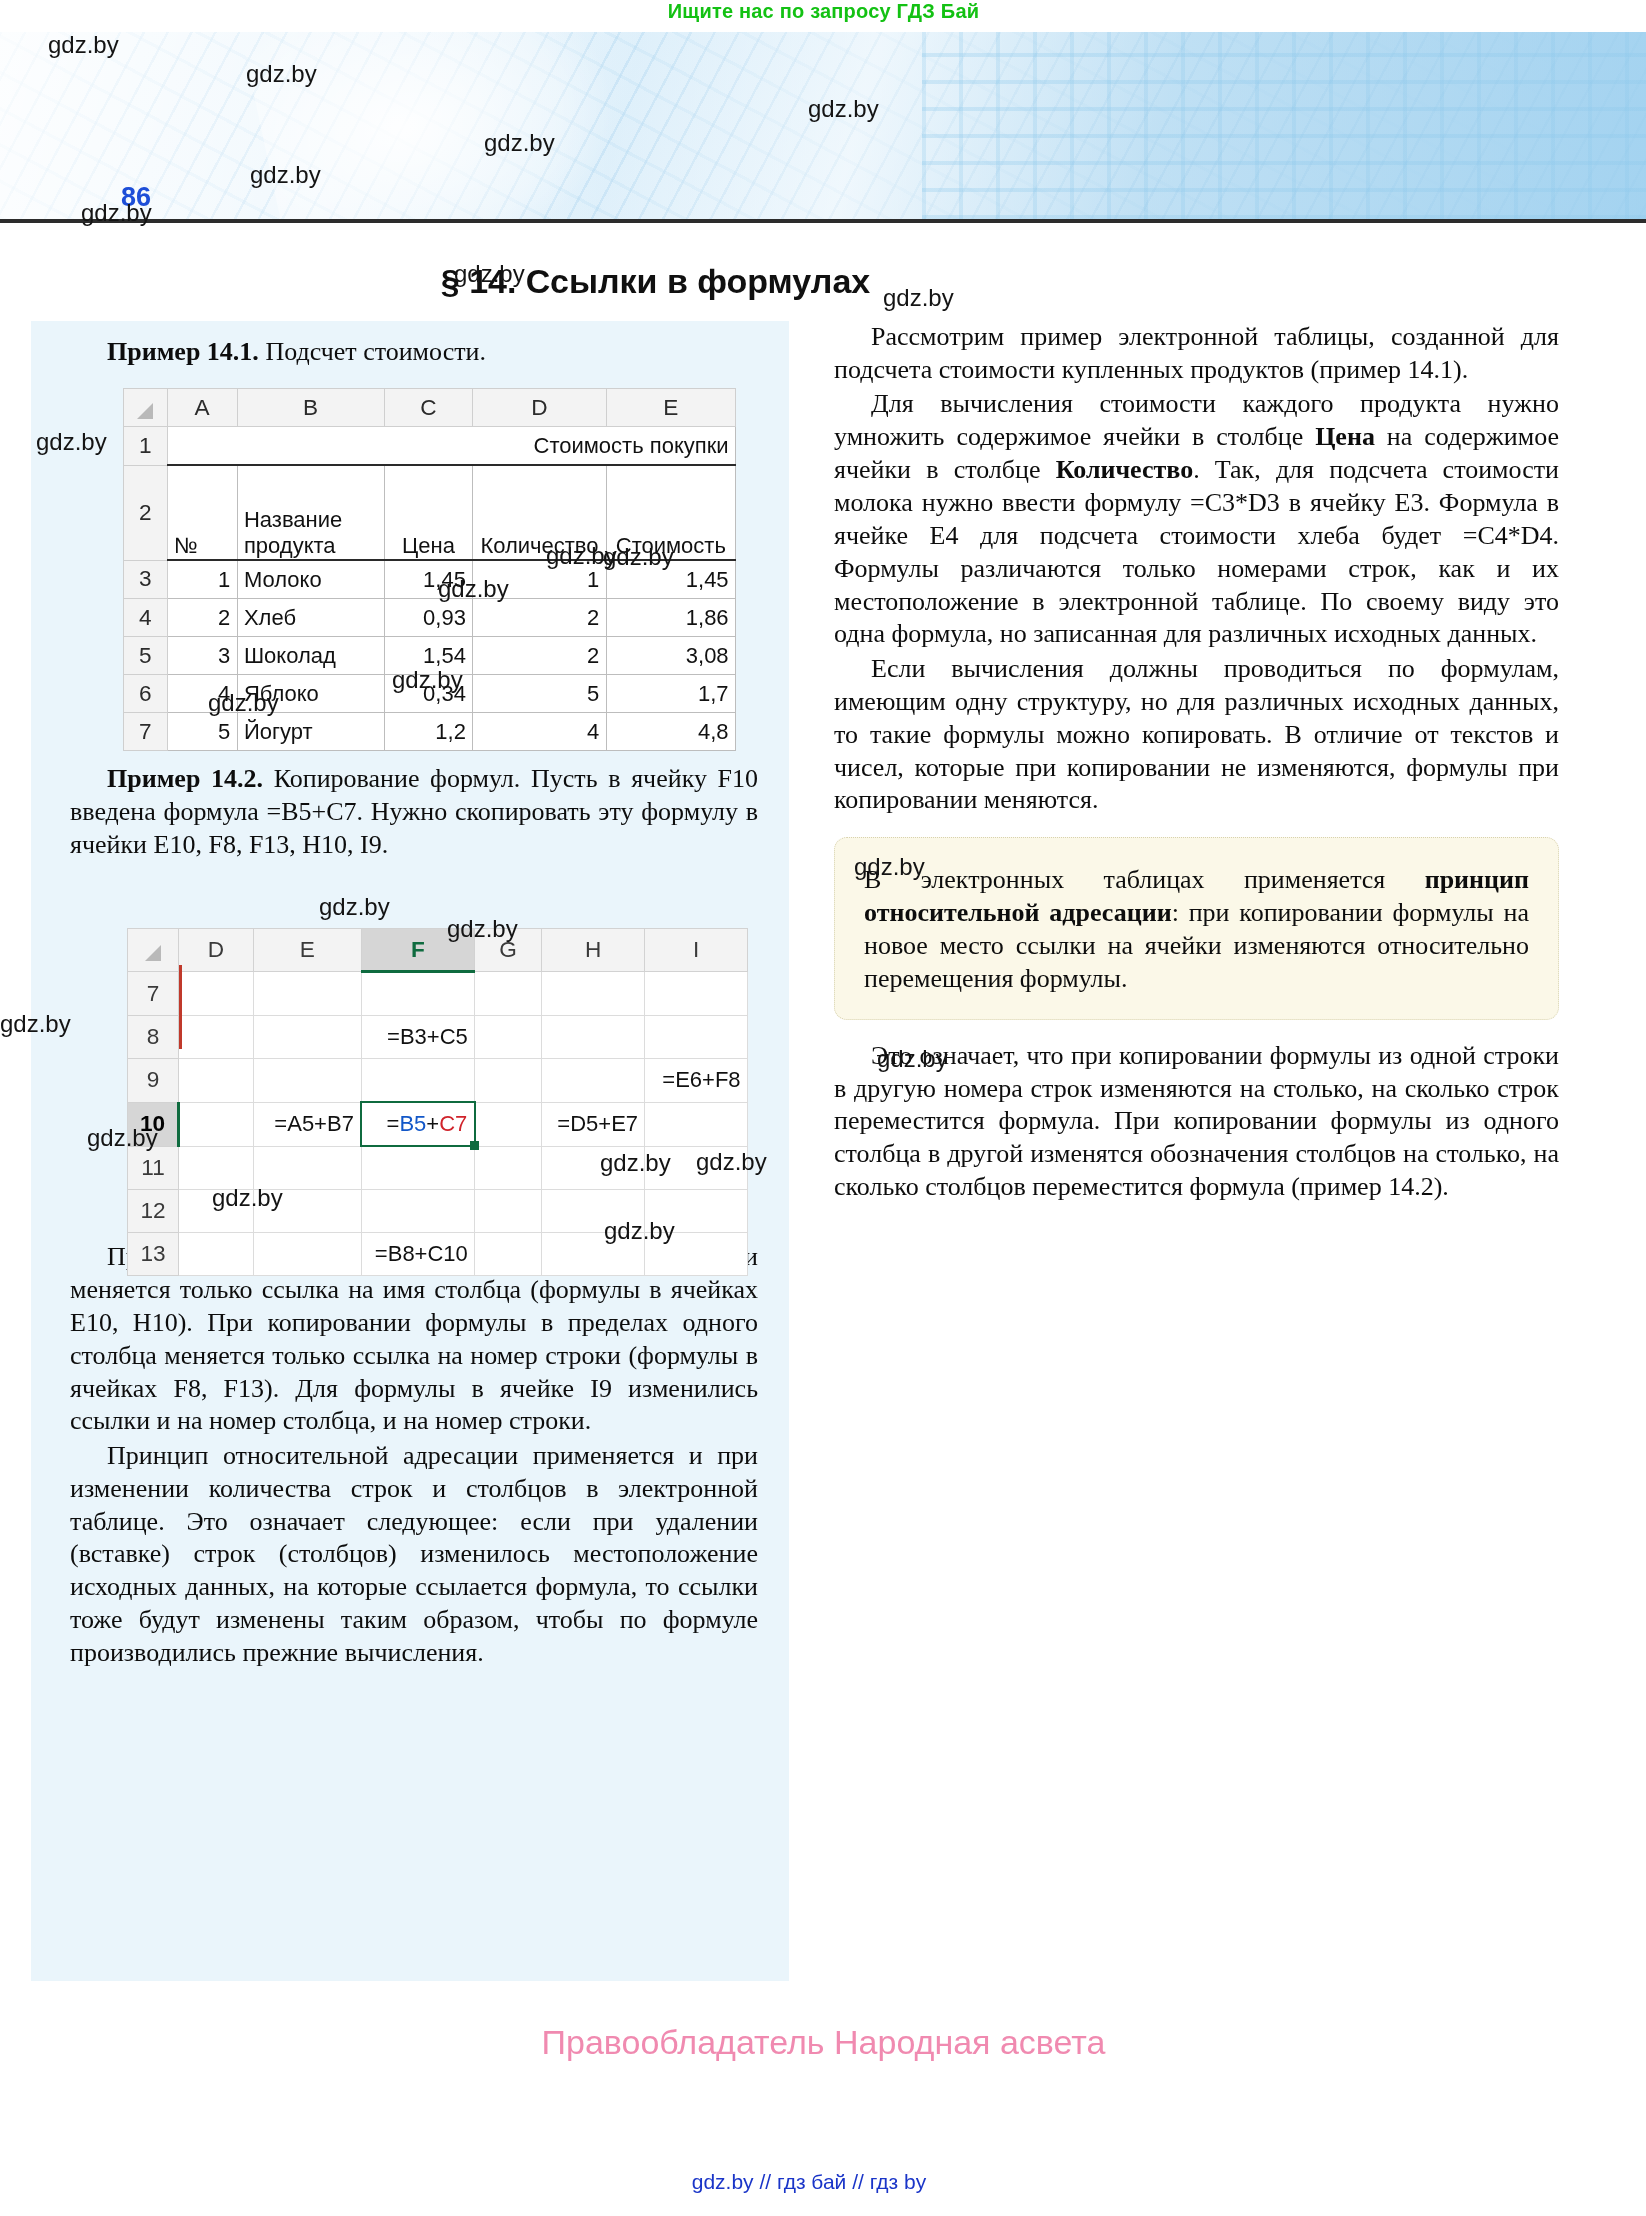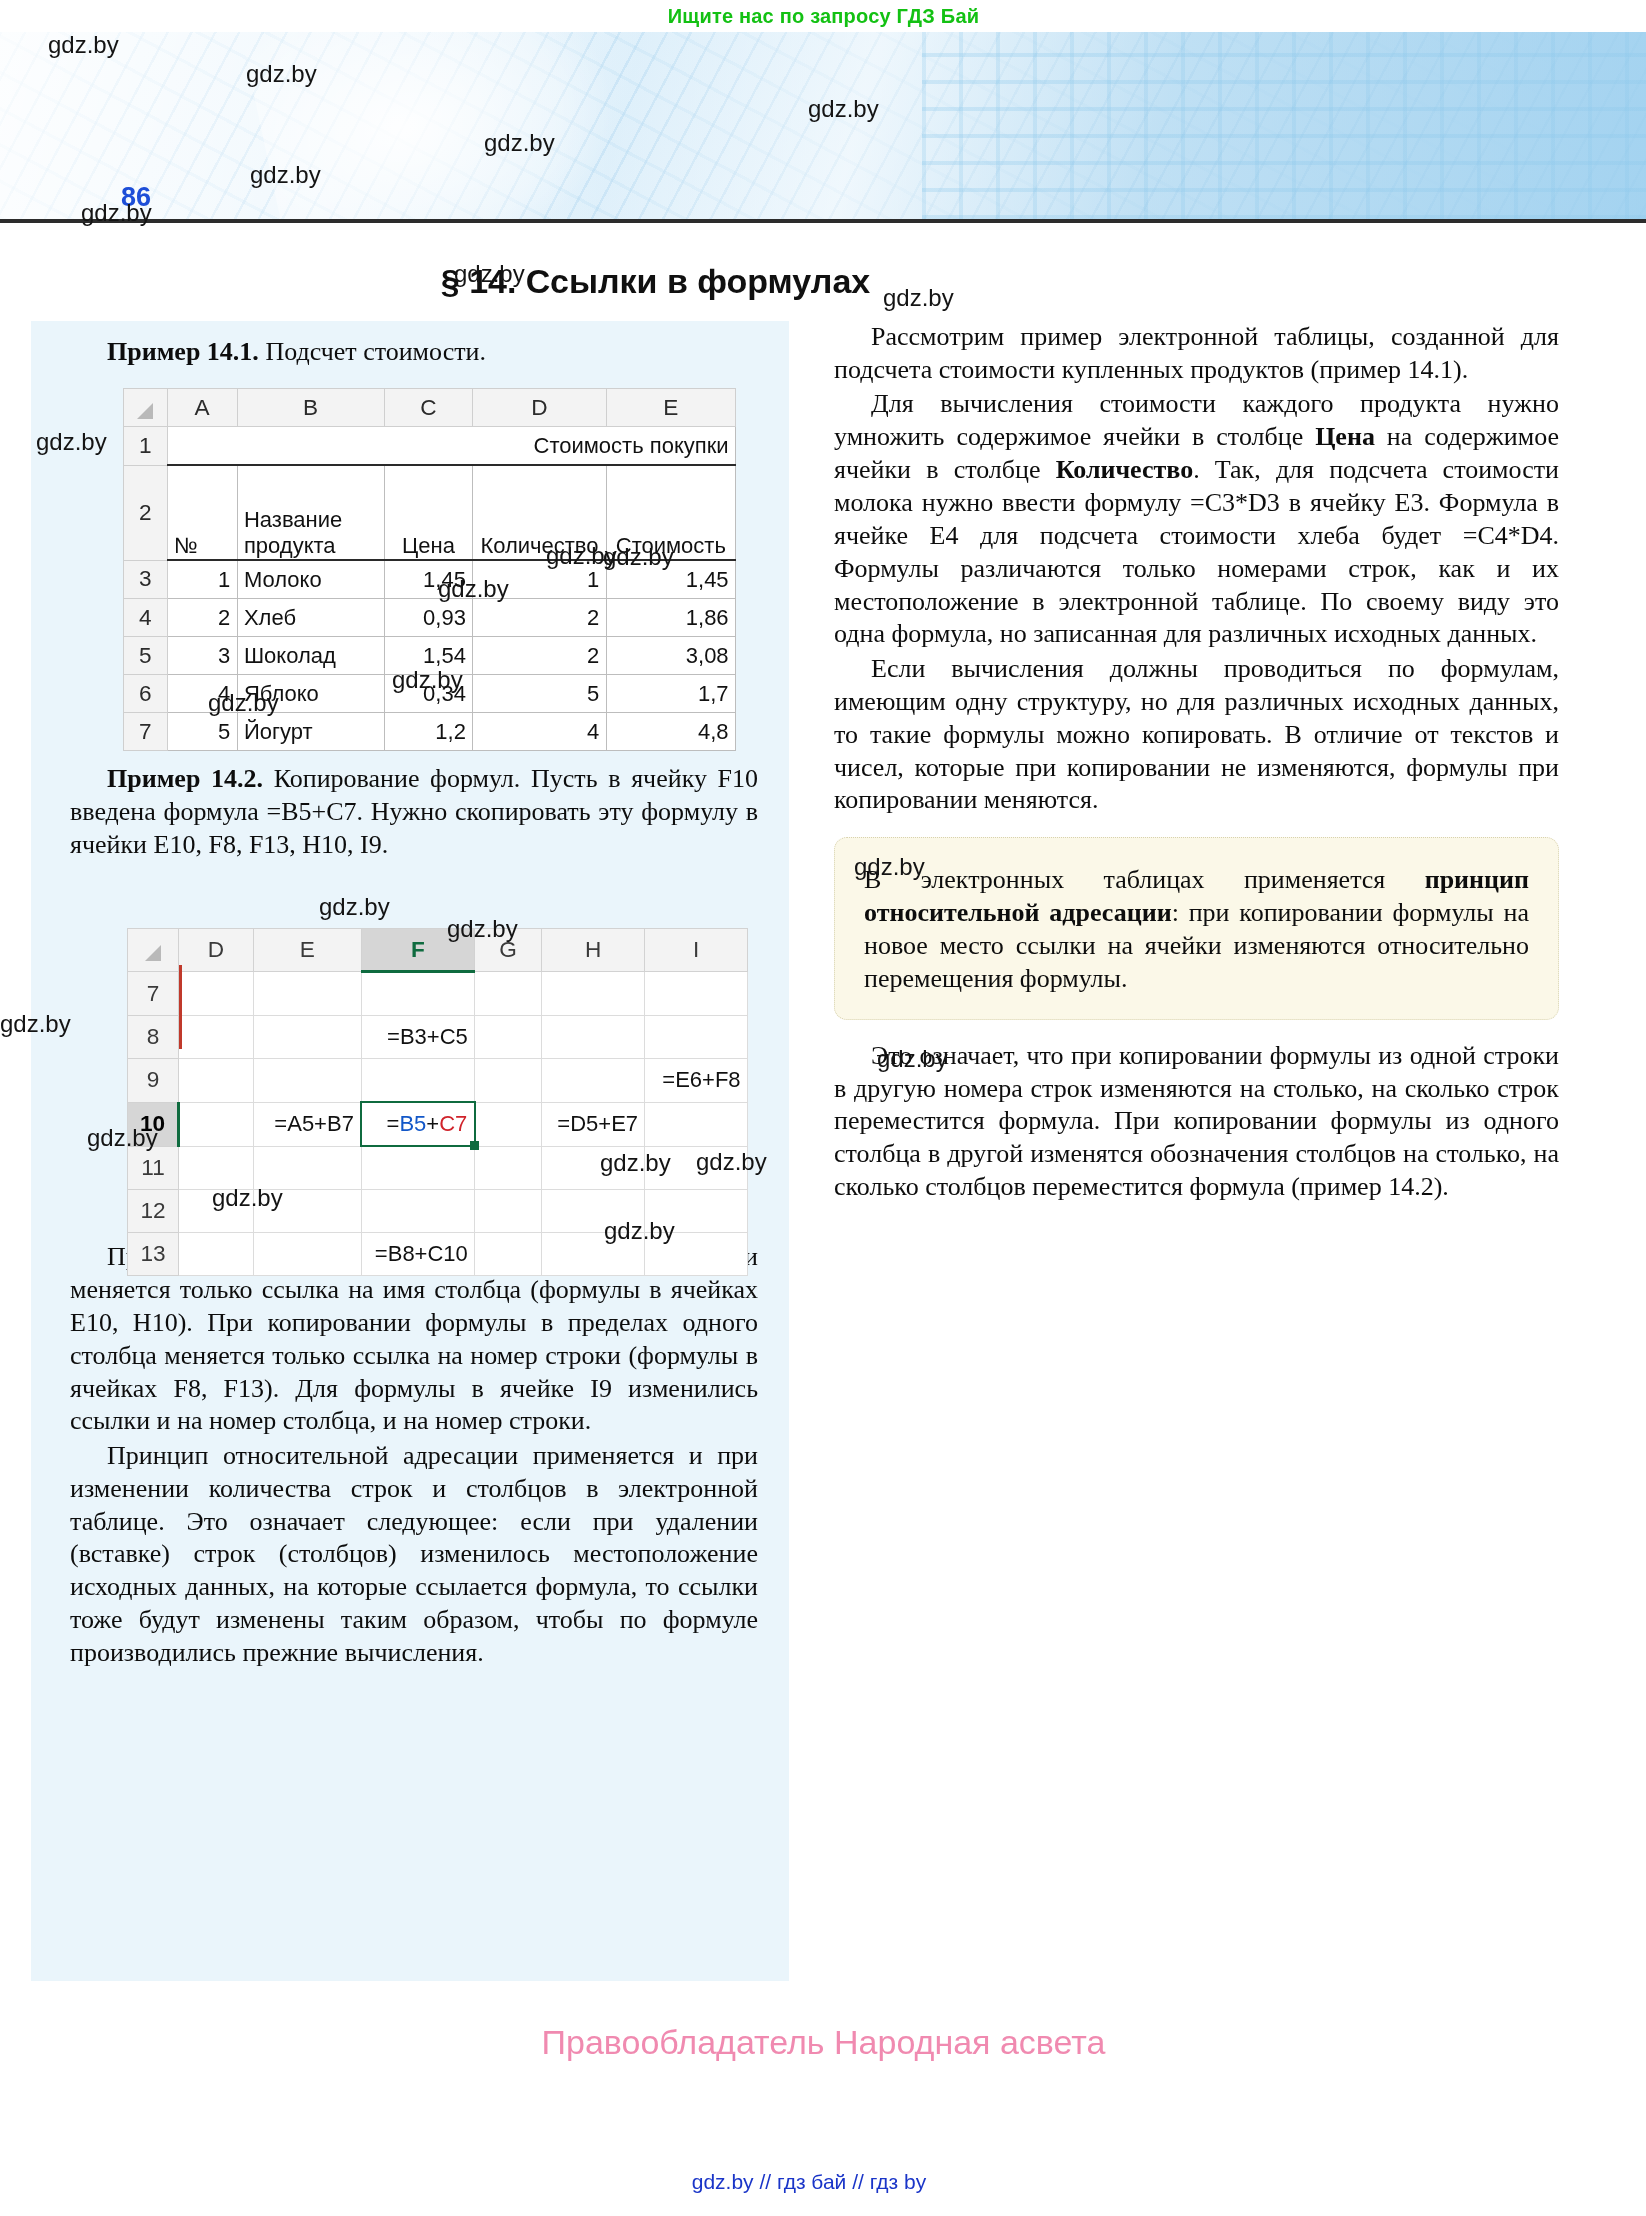--- a/index.html
+++ b/index.html
@@ -9,21 +9,21 @@
     background:#ffffff;
     font-family:"Liberation Serif", serif;
     position:relative;
     overflow:hidden;
   }
 
   
   .top-banner{
     position:absolute;left:0;top:0;width:1647px;height:32px;
     background:#ffffff;
-    display:flex;align-items:center;justify-content:center;
+    display:flex;justify-content:center;
   }
   .top-banner span{
     color:#13c113;font-family:"Liberation Sans",sans-serif;
     font-weight:bold;font-size:20px;letter-spacing:0.2px;
   }
 
   
   .header-strip{
     position:absolute;left:0;top:32px;width:1647px;height:187px;
     background:

